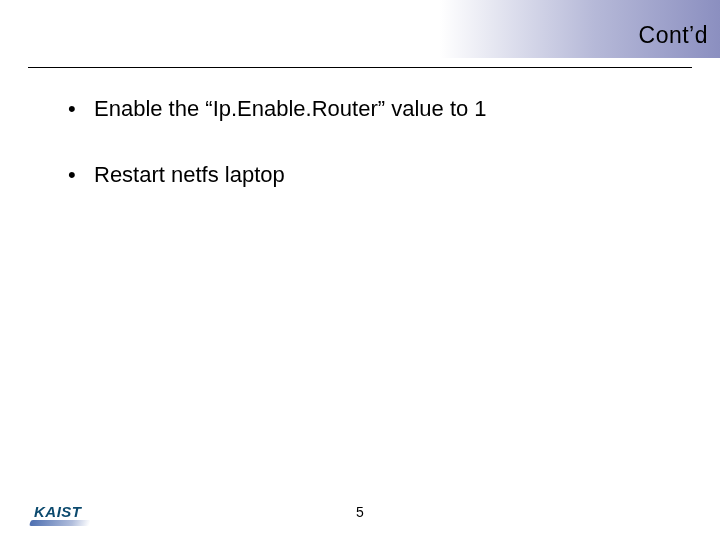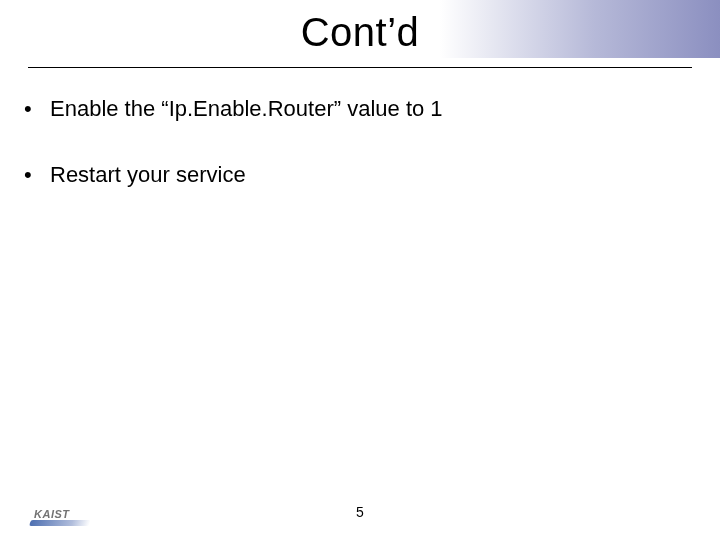--- a/index.html
+++ b/index.html
@@ -29,37 +29,38 @@
     top: 0;
     right: 0;
     width: 280px;
     height: 58px;
     background: linear-gradient(to right, #ffffff 0%, #b6b9d8 55%, #8b8fc0 100%);
     z-index: 0;
   }
   .title {
     position: relative;
     z-index: 1;
-    font-size: 40px;
+    font-size: 23px;
     font-weight: 400;
     letter-spacing: 0.5px;
-    margin: 0;
+    margin: 12px;
     padding-bottom: 6px;
+    text-align: right;
   }
   .title-rule {
     position: relative;
     z-index: 1;
     margin: 0 28px;
     border: none;
     border-top: 1.5px solid #000;
     height: 0;
     margin-top: 6px;
   }
   .content {
-    padding: 26px 52px 0 24px;
+    padding: 26px 52px 0 68px;
   }
   ul.bullets {
     list-style: none;
     margin: 0;
     padding: 0;
   }
   ul.bullets > li {
     position: relative;
     font-size: 22px;
     line-height: 1.35;
@@ -80,22 +81,22 @@
     bottom: 14px;
     height: 30px;
   }
   .logo {
     position: absolute;
     left: 34px;
     bottom: 6px;
     font-family: Arial, Helvetica, sans-serif;
     font-weight: 900;
     font-style: italic;
-    font-size: 11px;
-    color: #737373;
+    font-size: 15px;
+    color: #0c4a6e;
     letter-spacing: 0.5px;
   }
   .logo-swipe {
     position: absolute;
     left: 30px;
     bottom: 0px;
     width: 60px;
     height: 6px;
     background: linear-gradient(to right, #3a5fa8, #a8b6d8 70%, #ffffff);
     border-radius: 2px;
@@ -118,21 +119,21 @@
 
   <div class="title-wrap">
     <div class="title-gradient"></div>
     <h1 class="title">Cont’d</h1>
     <hr class="title-rule">
   </div>
 
   <div class="content">
     <ul class="bullets">
       <li>Enable the “Ip.Enable.Router” value to 1</li>
-      <li>Restart your service</li>
+      <li>Restart netfs laptop</li>
     </ul>
   </div>
 
   <div class="footer">
     <div class="logo">KAIST</div>
     <div class="logo-swipe"></div>
     <div class="page-num">5</div>
   </div>
 
 </div>

